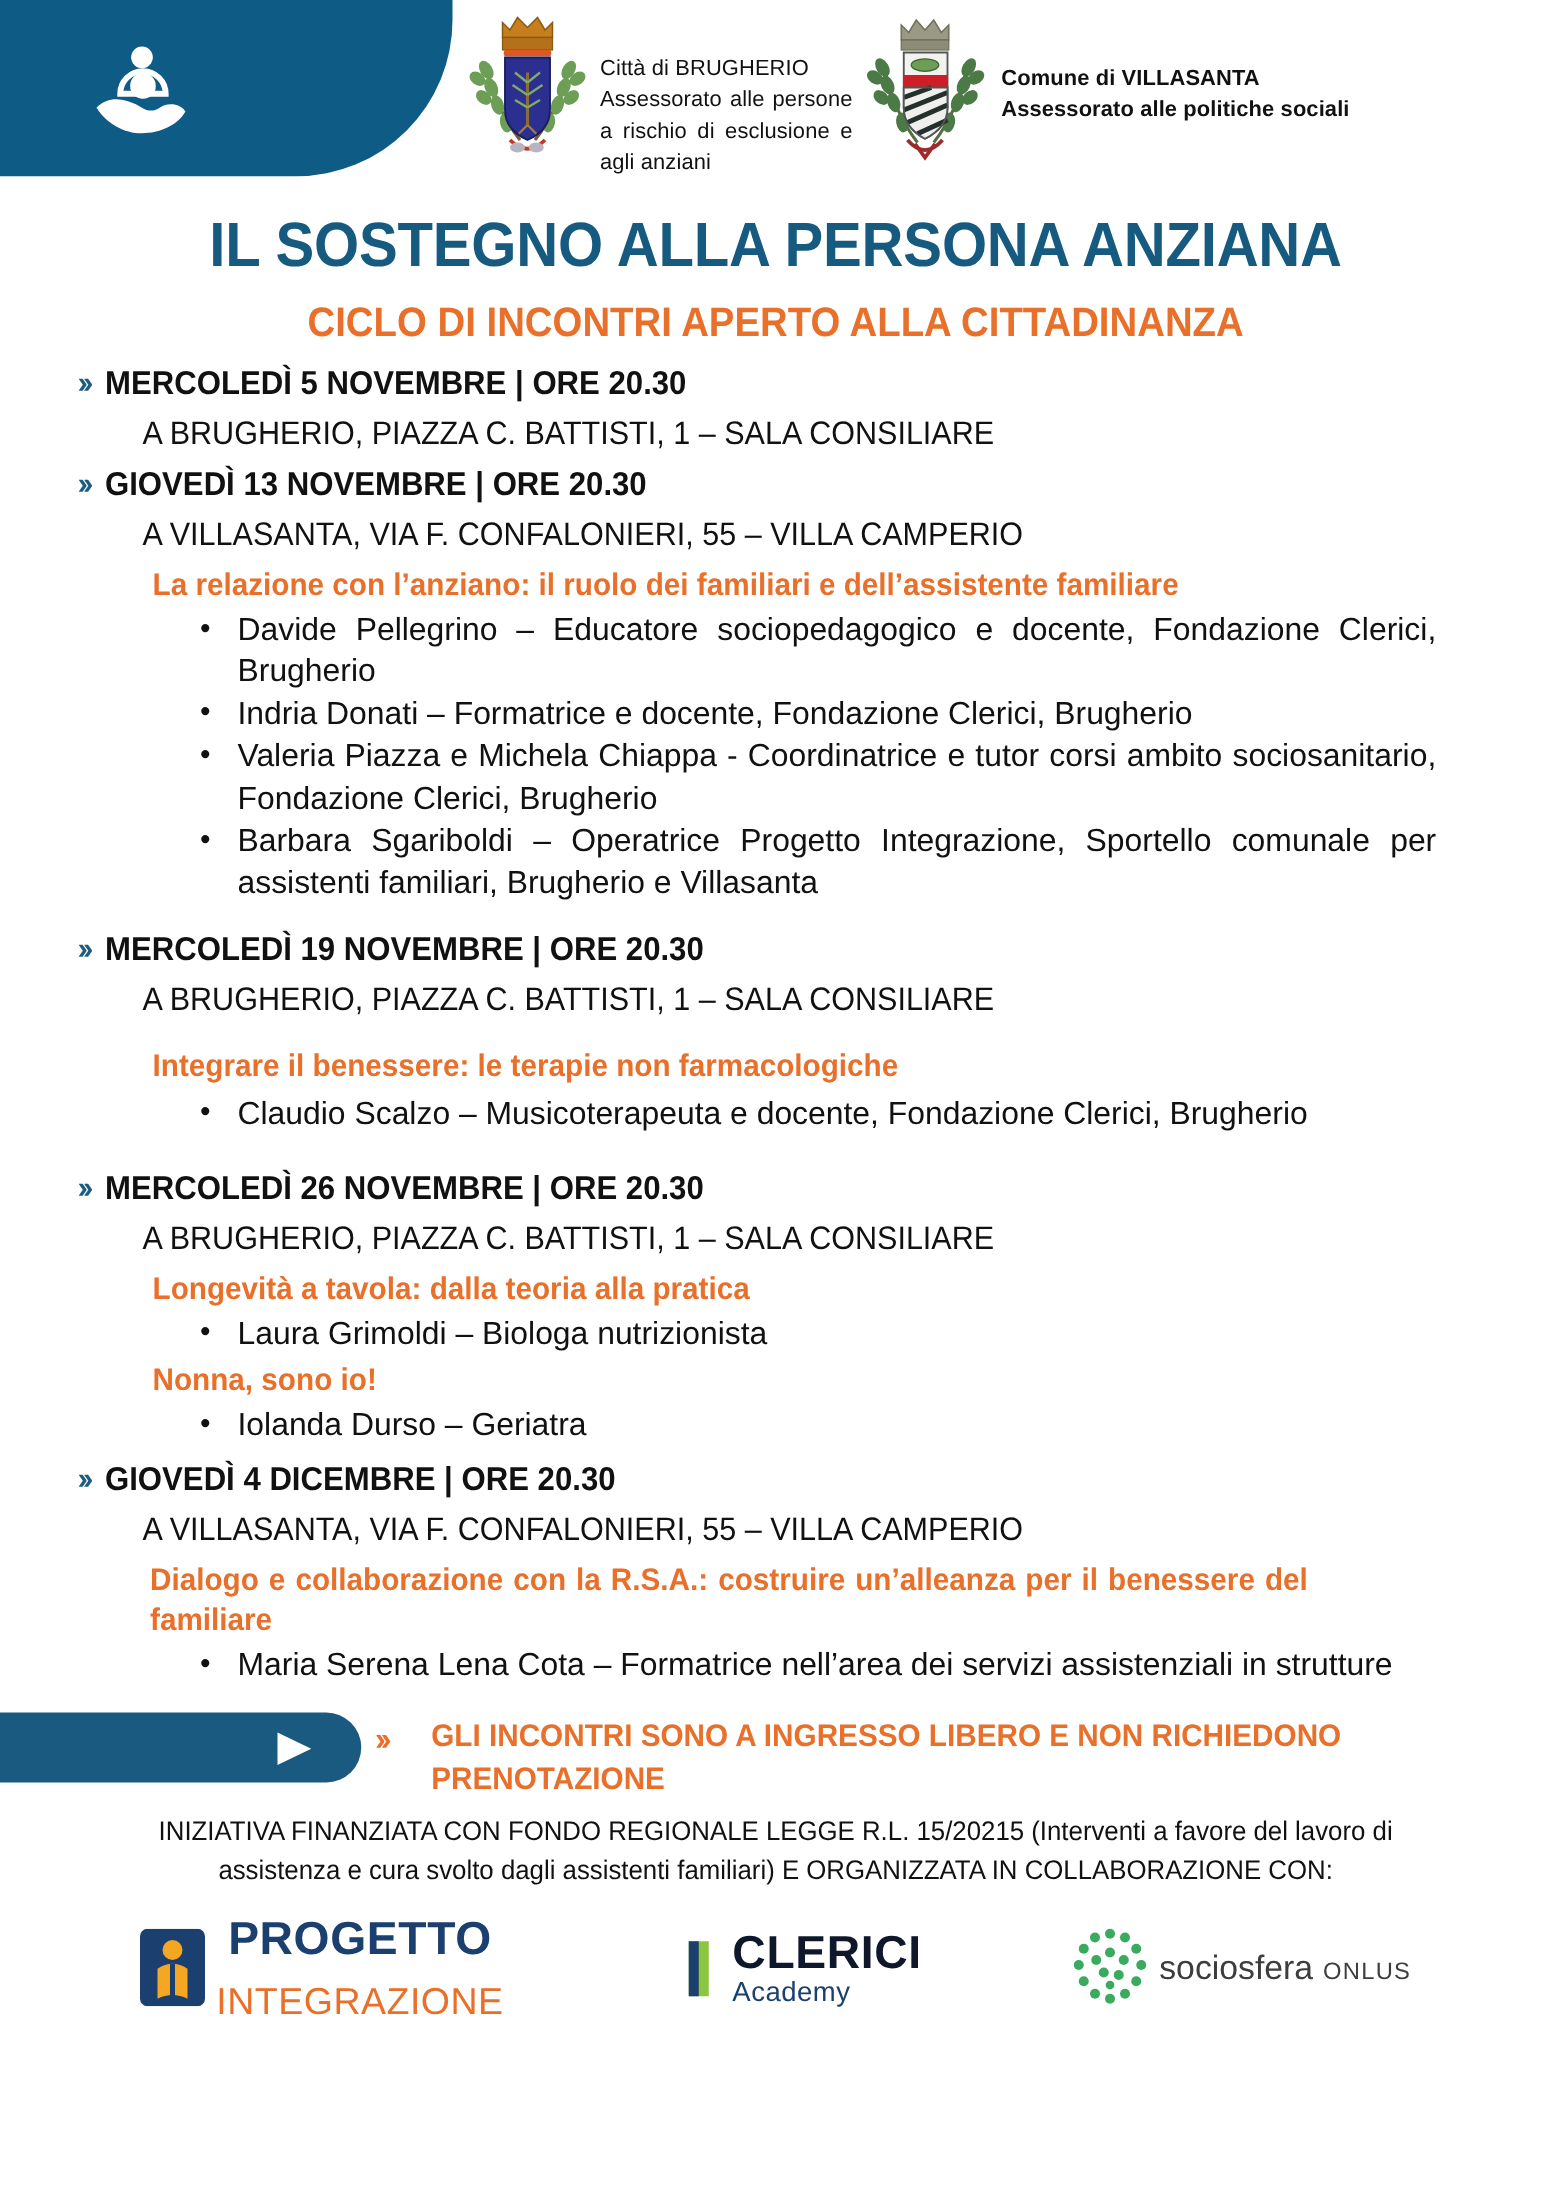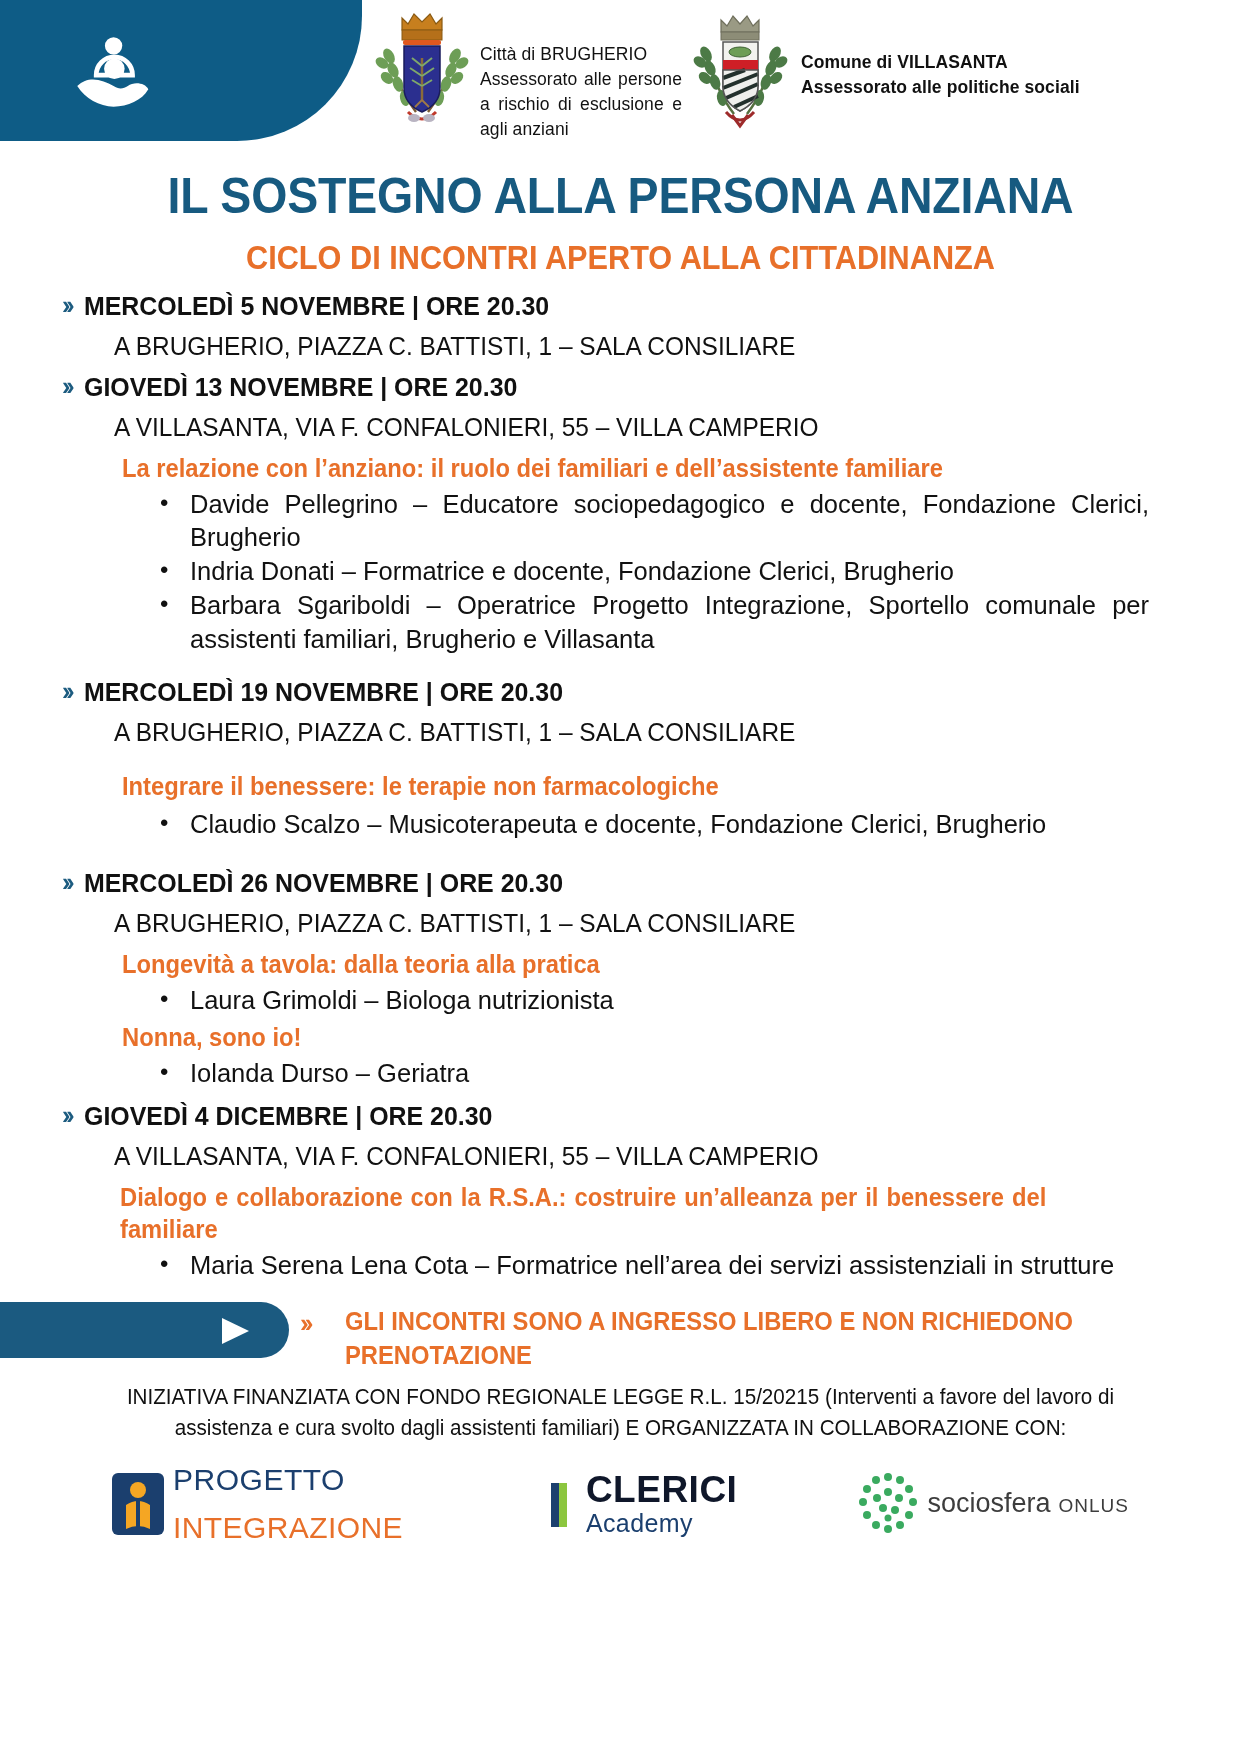--- a/index.html
+++ b/index.html
@@ -210,27 +210,27 @@
     display:flex;
     justify-content:center;
     align-items:center;
     gap:118px;
     margin-top:20px;
   }
   .sp-logo{display:flex;align-items:center;}
   
   .pi-mark{width:52px;height:62px;flex:0 0 auto;}
   .pi-text{margin-left:9px;line-height:1.0;}
-  .pi-text .l1{font-size:30px;font-weight:normal;color:#1b3f6e;letter-spacing:.5px;}
+  .pi-text .l1{font-size:37px;font-weight:bold;color:#1b3f6e;letter-spacing:.5px;text-align:center;}
   .pi-text .l2{font-size:30px;font-weight:normal;color:#E8702A;letter-spacing:.4px;margin-top:18px;}
   
   .cl-mark{width:58px;height:54px;flex:0 0 auto;}
   .cl-text{margin-left:7px;line-height:1.0;}
   .cl-text .l1{font-size:37px;font-weight:bold;color:#0f172a;letter-spacing:.5px;}
-  .cl-text .l2{font-size:25px;color:#1b3f6e;letter-spacing:.4px;margin-top:3px;}
+  .cl-text .l2{font-size:22px;color:#1b3f6e;letter-spacing:.4px;margin-top:3px;}
   
   .ss-mark{width:66px;height:64px;flex:0 0 auto;}
   .ss-text{margin-left:6px;display:flex;align-items:baseline;gap:8px;}
   .ss-text .l1{font-size:27px;color:#3d3d3d;}
   .ss-text .l2{font-size:19px;color:#3d3d3d;letter-spacing:1px;}
 </style>
 </head>
 <body>
 
 <div class="header">
@@ -367,20 +367,21 @@
   <div class="event">
     <div class="ev-head">
       <span class="chev">››</span>
       <span class="ev-date">GIOVEDÌ 13 NOVEMBRE | ORE 20.30</span>
     </div>
     <div class="ev-place">A VILLASANTA, VIA F. CONFALONIERI, 55 – VILLA CAMPERIO</div>
     <div class="ev-topic">La relazione con l’anziano: il ruolo dei familiari e dell’assistente familiare</div>
     <ul class="speakers">
       <li>Davide Pellegrino – Educatore sociopedagogico e docente, Fondazione Clerici, Brugherio</li>
       <li class="sp-narrow">Indria Donati – Formatrice e docente, Fondazione Clerici, Brugherio</li>
+      <li>Valeria Piazza e Michela Chiappa - Coordinatrice e tutor corsi ambito sociosanitario, Fondazione Clerici, Brugherio</li>
       <li>Barbara Sgariboldi – Operatrice Progetto Integrazione, Sportello comunale per assistenti familiari, Brugherio e Villasanta</li>
     </ul>
   </div>
 
   <div class="gap-md"></div>
 
   <div class="event">
     <div class="ev-head">
       <span class="chev">››</span>
       <span class="ev-date">MERCOLEDÌ 19 NOVEMBRE | ORE 20.30</span>

